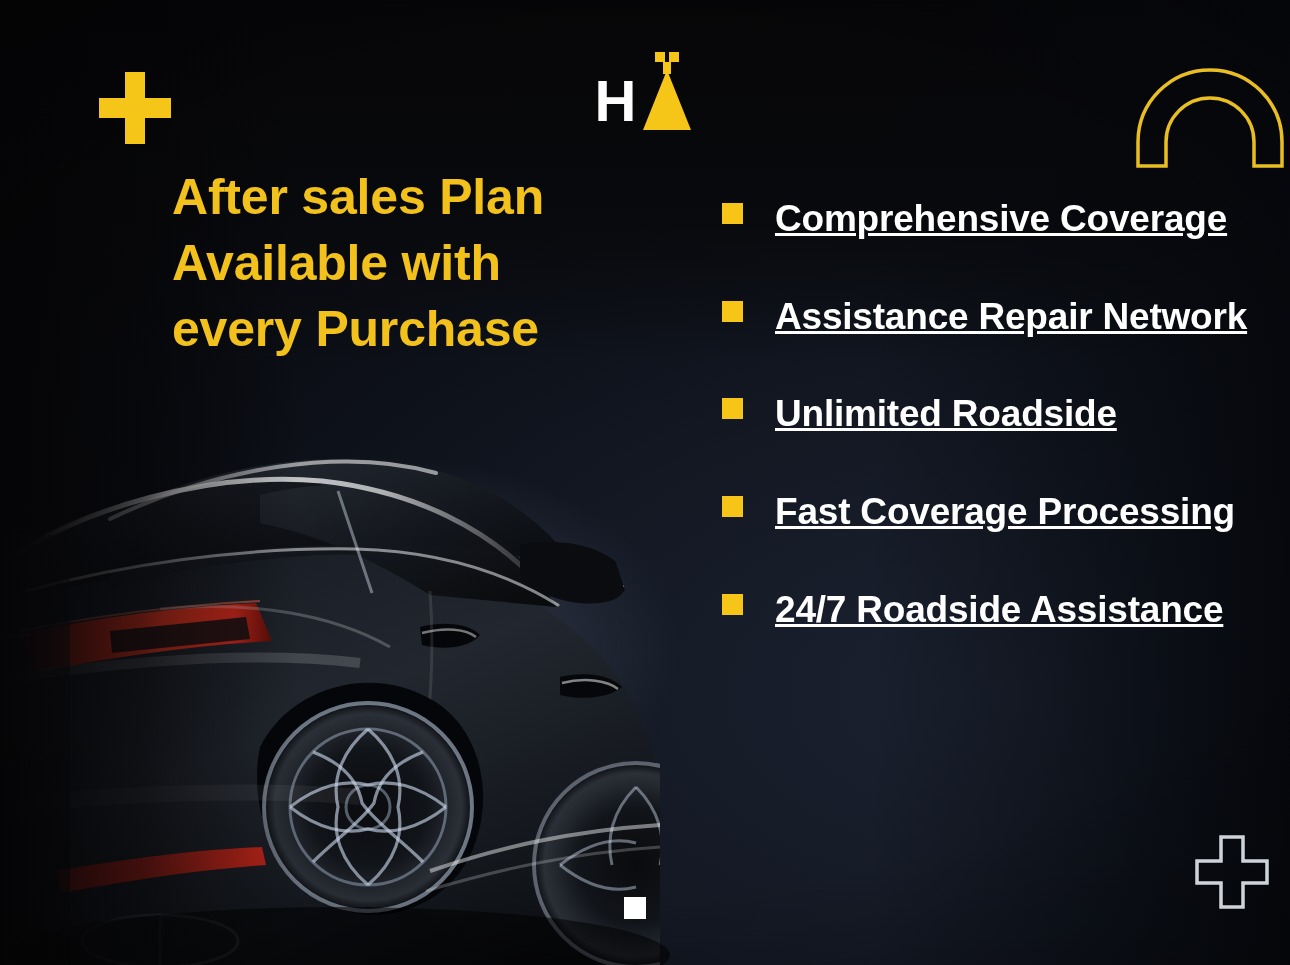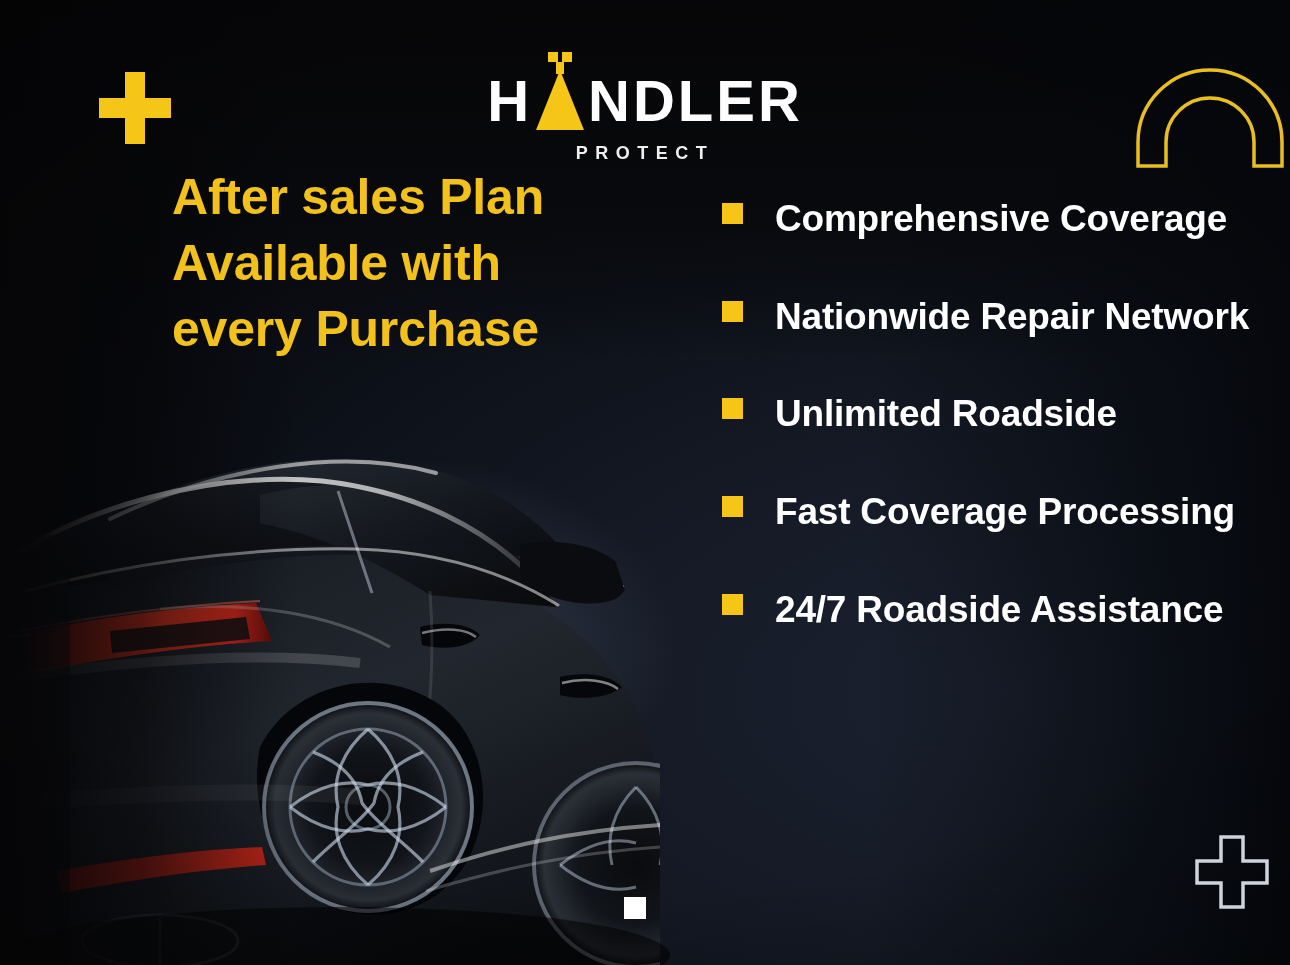--- a/index.html
+++ b/index.html
@@ -152,20 +152,21 @@
     background: #f7c518;
     margin-top: 11px;
     margin-right: 32px;
   }
   .feature-label {
     color: #ffffff;
     font-size: 37px;
     font-weight: 700;
     line-height: 1.45;
     letter-spacing: -0.2px;
+    text-decoration: underline;
   }
 </style>
 </head>
 <body>
 
 <div class="banner">
 
   <div class="bg-base"></div>
   <div class="bg-topdark"></div>
 
@@ -335,39 +336,37 @@
     <div class="logo-word">
       <span class="logo-text">H</span>
       <span class="logo-a">
         <svg viewBox="0 0 52 80">
           <rect x="14" y="0" width="10" height="10" fill="#F5C518"></rect>
           <rect x="28" y="0" width="10" height="10" fill="#F5C518"></rect>
           <rect x="22" y="10" width="8" height="12" fill="#F5C518"></rect>
           <path d="M26,18 L50,78 L2,78 Z" fill="#F5C518"></path>
         </svg>
       </span>
-      <span class="logo-text">NDLER</span>
-    </div>
-    <div class="logo-sub">PROTECT</div>
+    </div>
   </div>
 
   <div class="headline">
     <span class="headline-line">After sales Plan</span>
     <span class="headline-line">Available with</span>
     <span class="headline-line">every Purchase</span>
   </div>
 
   <div class="features">
     <div class="feature">
       <span class="feature-bullet"></span>
       <span class="feature-label">Comprehensive Coverage</span>
     </div>
     <div class="feature">
       <span class="feature-bullet"></span>
-      <span class="feature-label">Nationwide Repair Network</span>
+      <span class="feature-label">Assistance Repair Network</span>
     </div>
     <div class="feature">
       <span class="feature-bullet"></span>
       <span class="feature-label">Unlimited Roadside</span>
     </div>
     <div class="feature">
       <span class="feature-bullet"></span>
       <span class="feature-label">Fast Coverage Processing</span>
     </div>
     <div class="feature">

